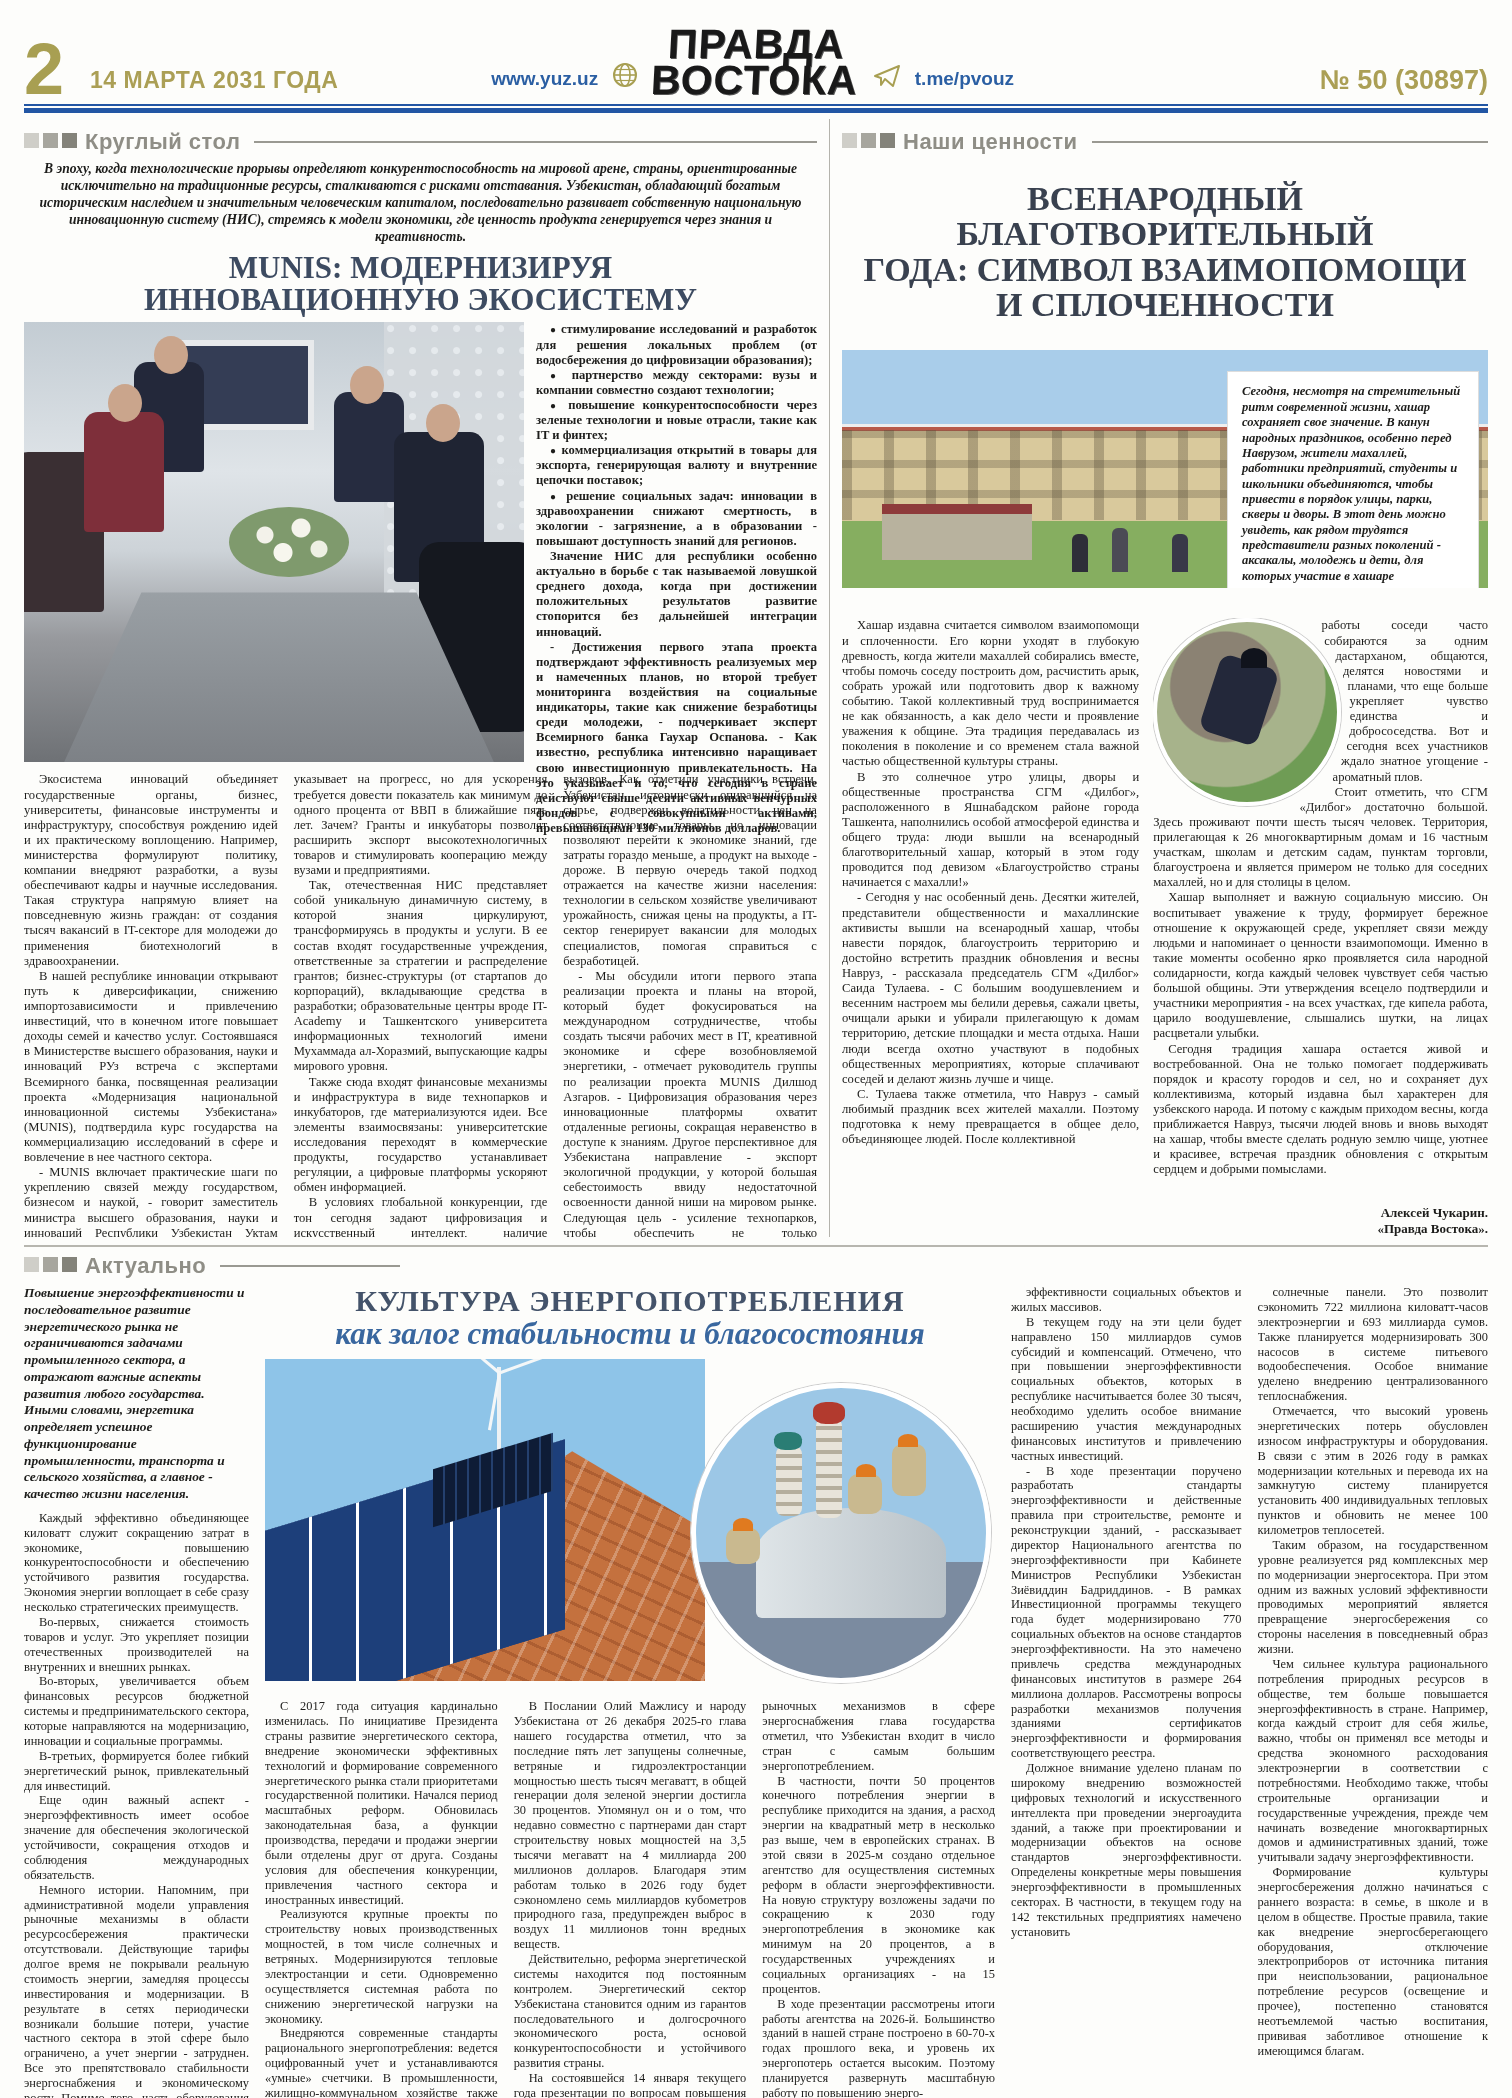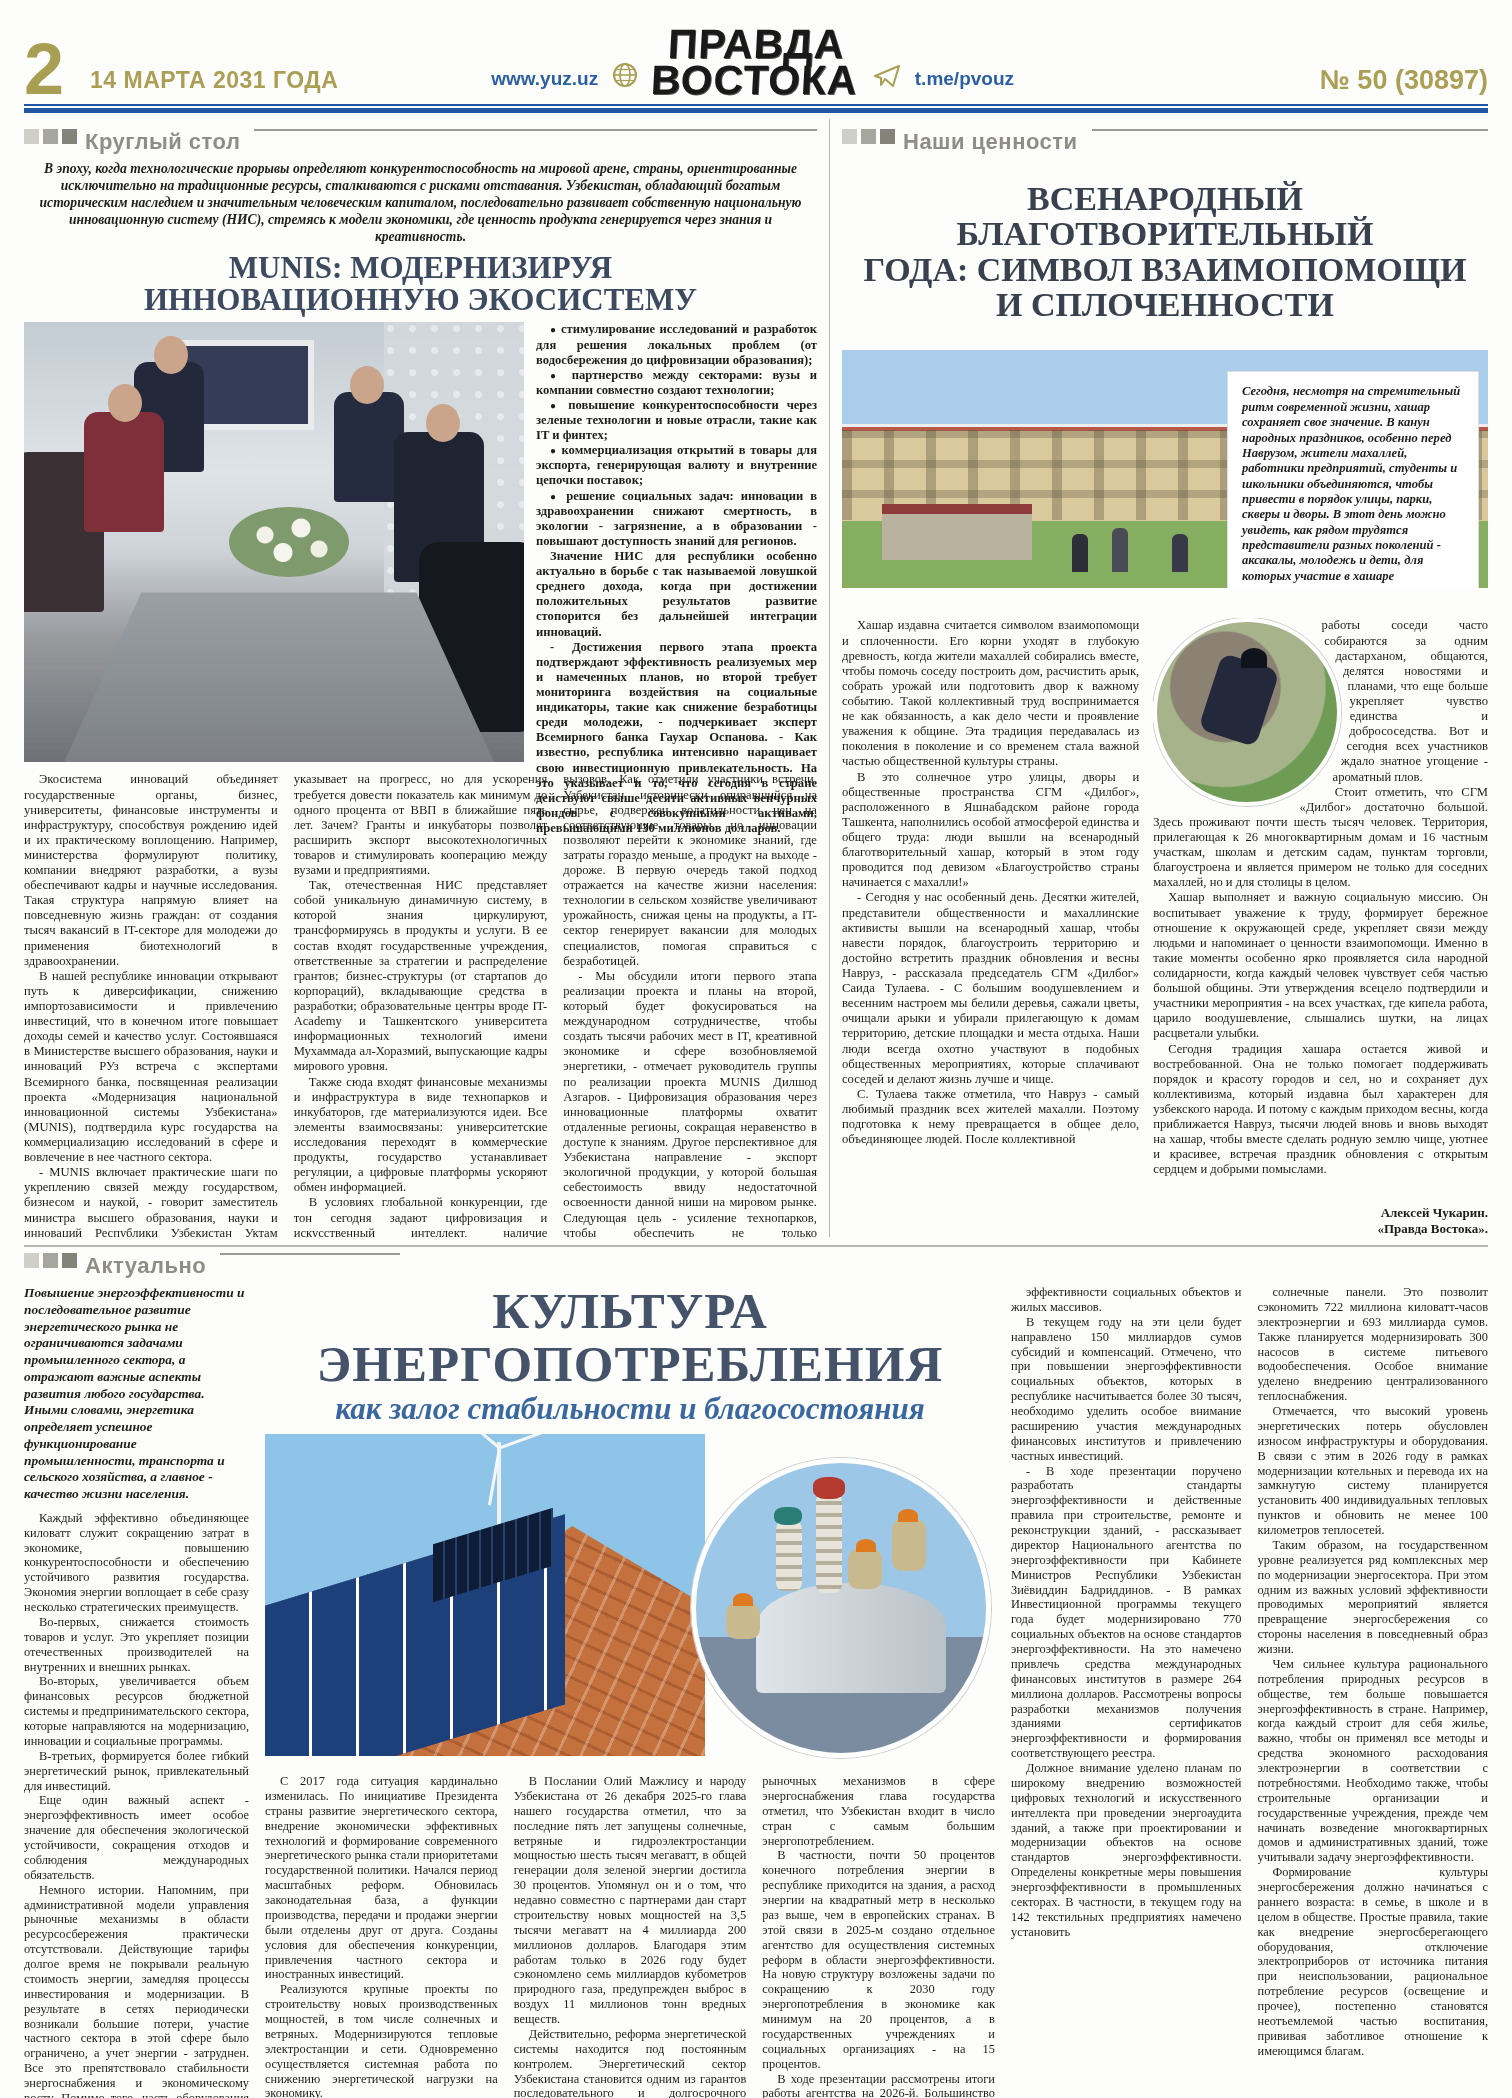--- a/index.html
+++ b/index.html
@@ -18,21 +18,21 @@
     color:#2b5fa3; padding-bottom:8px;}
   .logo { font-family:"Liberation Sans",sans-serif; font-weight:900; font-size:41px; line-height:.88;
     color:#191919; letter-spacing:1px; text-align:center; transform:skewX(-3deg);
     text-shadow:1px 1px 0 #555; }
   .issue-no { font-family:"Liberation Sans",sans-serif; font-weight:bold; font-size:27px;
     color:#ab9f55; padding-bottom:4px; margin-left:auto;text-align:center;}
   .icon-gold { display:inline-block; vertical-align:bottom; margin-bottom:6px;}
   .blue-rule { height:9px; border-top:2px solid #2256a4; border-bottom:5px solid #2256a4; margin-top:4px;}
 
   
-  .rubric { display:flex; align-items:flex-start; gap:8px; margin:10px 0 6px 0; }
+  .rubric { display:flex; align-items:center; gap:8px; margin:10px 0 6px 0; }
   .rubric .sq { width:15px; height:15px; display:inline-block; }
   .sq1{background:#cfcec8;} .sq2{background:#a7a69e;} .sq3{background:#84837a;}
   .rubric-label { font-family:"Liberation Sans",sans-serif; font-weight:bold; font-size:22px;
     color:#8f8e86; letter-spacing:.5px; white-space:nowrap; }
   .rubric-line { flex:1; border-top:2px solid #9a9992; margin-left:6px; }
 
   
   .body-par p { font-size:12.6px; line-height:1.2; text-align:justify; text-indent:15px; }
   .lede { font-weight:bold; font-style:italic; text-align:center; font-size:13.6px; line-height:1.25; }
   .sig { font-weight:bold; text-align:right; font-size:13px; }
@@ -95,21 +95,21 @@
   .cp-man { position:absolute; left:52px; top:38px; width:60px; height:80px; background:#23283a; border-radius:12px;
     transform:rotate(18deg);}
   .cp-cap { position:absolute; left:84px; top:26px; width:26px; height:20px; background:#10131c; border-radius:50% 50% 0 0;}
   .hr-section { border:0; border-top:2px solid #b7b6af; margin:8px 0 0 0; }
 
   
   .energy { display:flex; gap:16px; margin-top:4px; height:852px; overflow:hidden; }
   .en-col1 { width:225px; display:flex; flex-direction:column; }
   .en-col1 .lede { text-align:left; font-size:13.4px; margin-bottom:8px; }
   .en-center { width:730px; }
-  .en-title { font-size:51px; letter-spacing:1px; color:#44536a; }
+  .en-title { font-size:30px; letter-spacing:1px; color:#44536a; }
   .en-subtitle { font-style:italic; font-weight:bold; color:#39679f; font-size:31px; text-align:center; line-height:1; margin-top:2px;}
   .en-photos { display:flex; align-items:flex-start; margin-top:10px; height:330px; }
   .photo-solar { width:440px; height:322px; position:relative; overflow:hidden;
     background:linear-gradient(180deg,#8ec4e8 0 55%, #b9cbb2 55% 100%); }
   .ps-roof { position:absolute; left:-40px; bottom:0; width:560px; height:230px; background:#c4713e;
     clip-path:polygon(0 100%,62% 0,100% 55%,100% 100%); }
   .ps-tiles { position:absolute; left:-40px; bottom:0; width:560px; height:230px;
     clip-path:polygon(0 100%,62% 0,100% 55%,100% 100%);
     background:repeating-linear-gradient(115deg, rgba(255,255,255,.25) 0 3px, transparent 3px 22px),
       repeating-linear-gradient(25deg, rgba(120,50,20,.3) 0 3px, transparent 3px 18px); }

